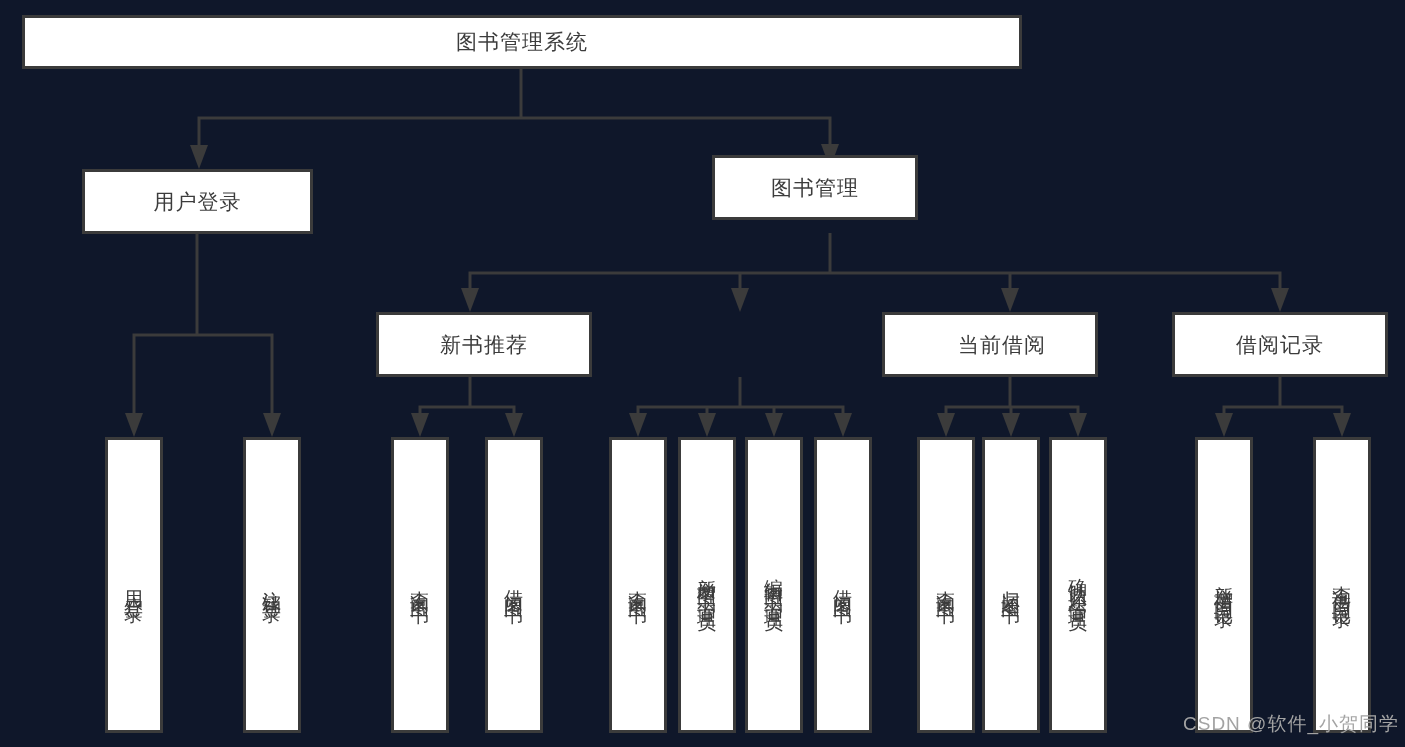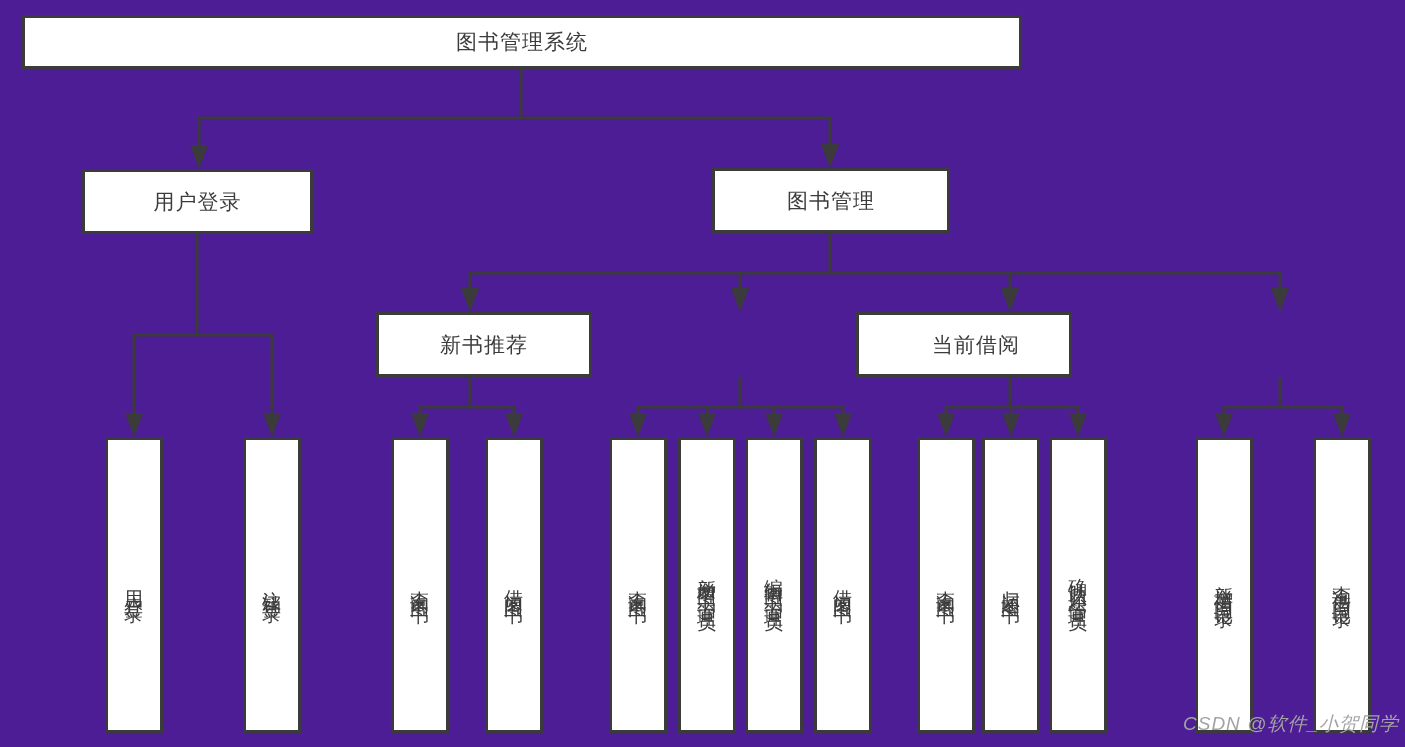--- a/index.html
+++ b/index.html
@@ -1,36 +1,36 @@
 <!DOCTYPE html>
 <html><head>
 <meta charset="utf-8">
 <style>
   html,body { margin:0; padding:0; background:#ffffff; }
   .canvas {
-    position:relative; width:1405px; height:747px; background:#4c1d95;
+    position:relative; width:1405px; height:747px; background:#0f172a;
     font-family:"Liberation Sans", sans-serif; overflow:hidden;
   }
   .wires { position:absolute; left:0; top:0; z-index:0; }
   .box {
     position:absolute; box-sizing:border-box; background:#ffffff;
     border:3px solid #3b3b3b; color:#3c3c3c; z-index:1;
     display:flex; align-items:center; justify-content:center;
     font-size:21px; letter-spacing:1px;
   }
   .leaf { width:58px; height:296px; top:437px; font-size:19px; }
   .vtext {
     writing-mode:vertical-rl; text-orientation:mixed;
     letter-spacing:5px; line-height:1; white-space:nowrap;
   }
   .lvl2 { height:65px; }
   .lvl3 { top:312px; width:216px; height:65px; }
   .watermark {
     position:absolute; left:1183px; top:711px; z-index:2;
-    color:#a3a3a3; font-size:19px; letter-spacing:1px; white-space:nowrap;font-style:italic;
+    color:#a3a3a3; font-size:19px; letter-spacing:1px; white-space:nowrap;
   }
 </style>
 </head>
 <body>
 
 <div class="canvas">
 
   <svg class="wires" width="1405" height="747" viewBox="0 0 1405 747" xmlns="http://www.w3.org/2000/svg">
     <g stroke="#3b3b3b" stroke-width="3" fill="none">
 
@@ -82,29 +82,32 @@
     </g>
   </svg>
 
   <div class="box" style="left:22px; top:15px; width:1000px; height:54px;">
     <span>图书管理系统</span>
   </div>
 
   <div class="box lvl2" style="left:82px; top:169px; width:231px;">
     <span>用户登录</span>
   </div>
-  <div class="box lvl2" style="left:712px; top:168px; width:238px;">
+  <div class="box lvl2" style="left:712px; top:155px; width:206px;">
     <span>图书管理</span>
   </div>
 
   <div class="box lvl3" style="left:376px;">
     <span>新书推荐</span>
   </div>
-  <div class="box lvl3" style="left:856px;padding-left:24px;">
+  <div class="box lvl3" style="left:882px;padding-left:24px;">
     <span>当前借阅</span>
+  </div>
+  <div class="box lvl3" style="left:1172px;">
+    <span>借阅记录</span>
   </div>
 
   <div class="box leaf" style="left:105px;">
     <span class="vtext">用户登录</span>
   </div>
   <div class="box leaf" style="left:243px;">
     <span class="vtext">注销登录</span>
   </div>
 
   <div class="box leaf" style="left:391px;">

